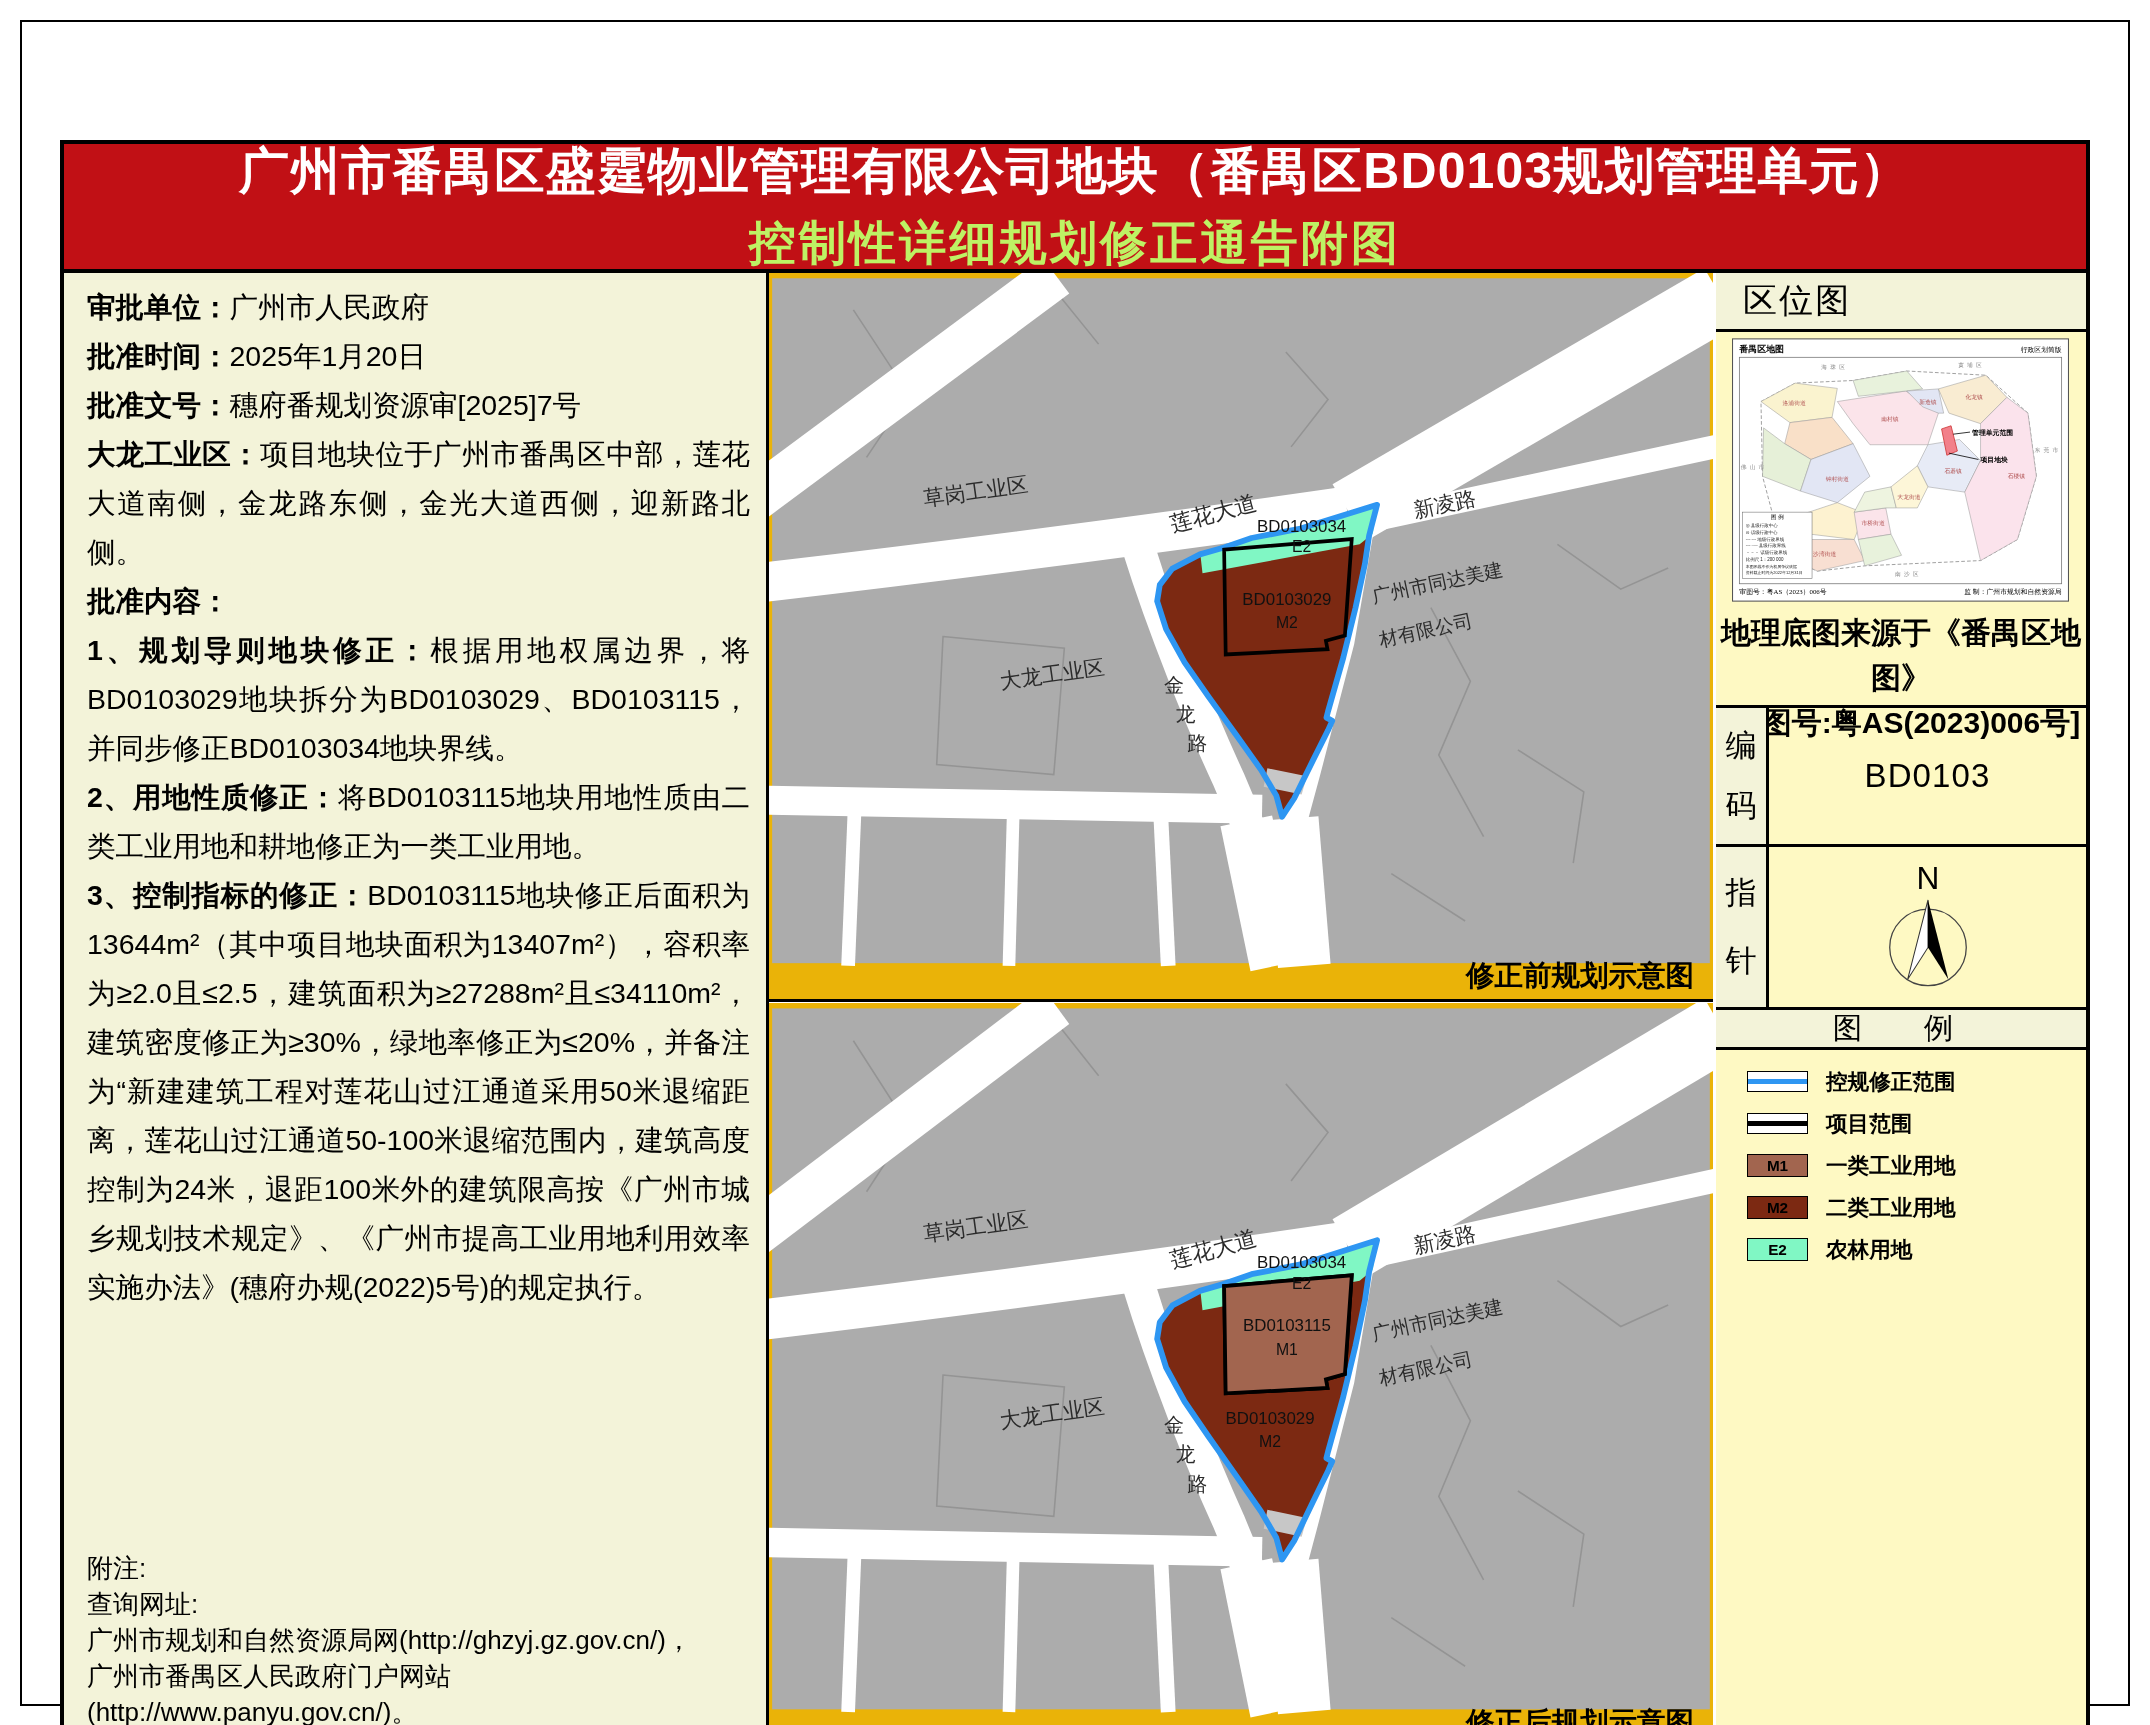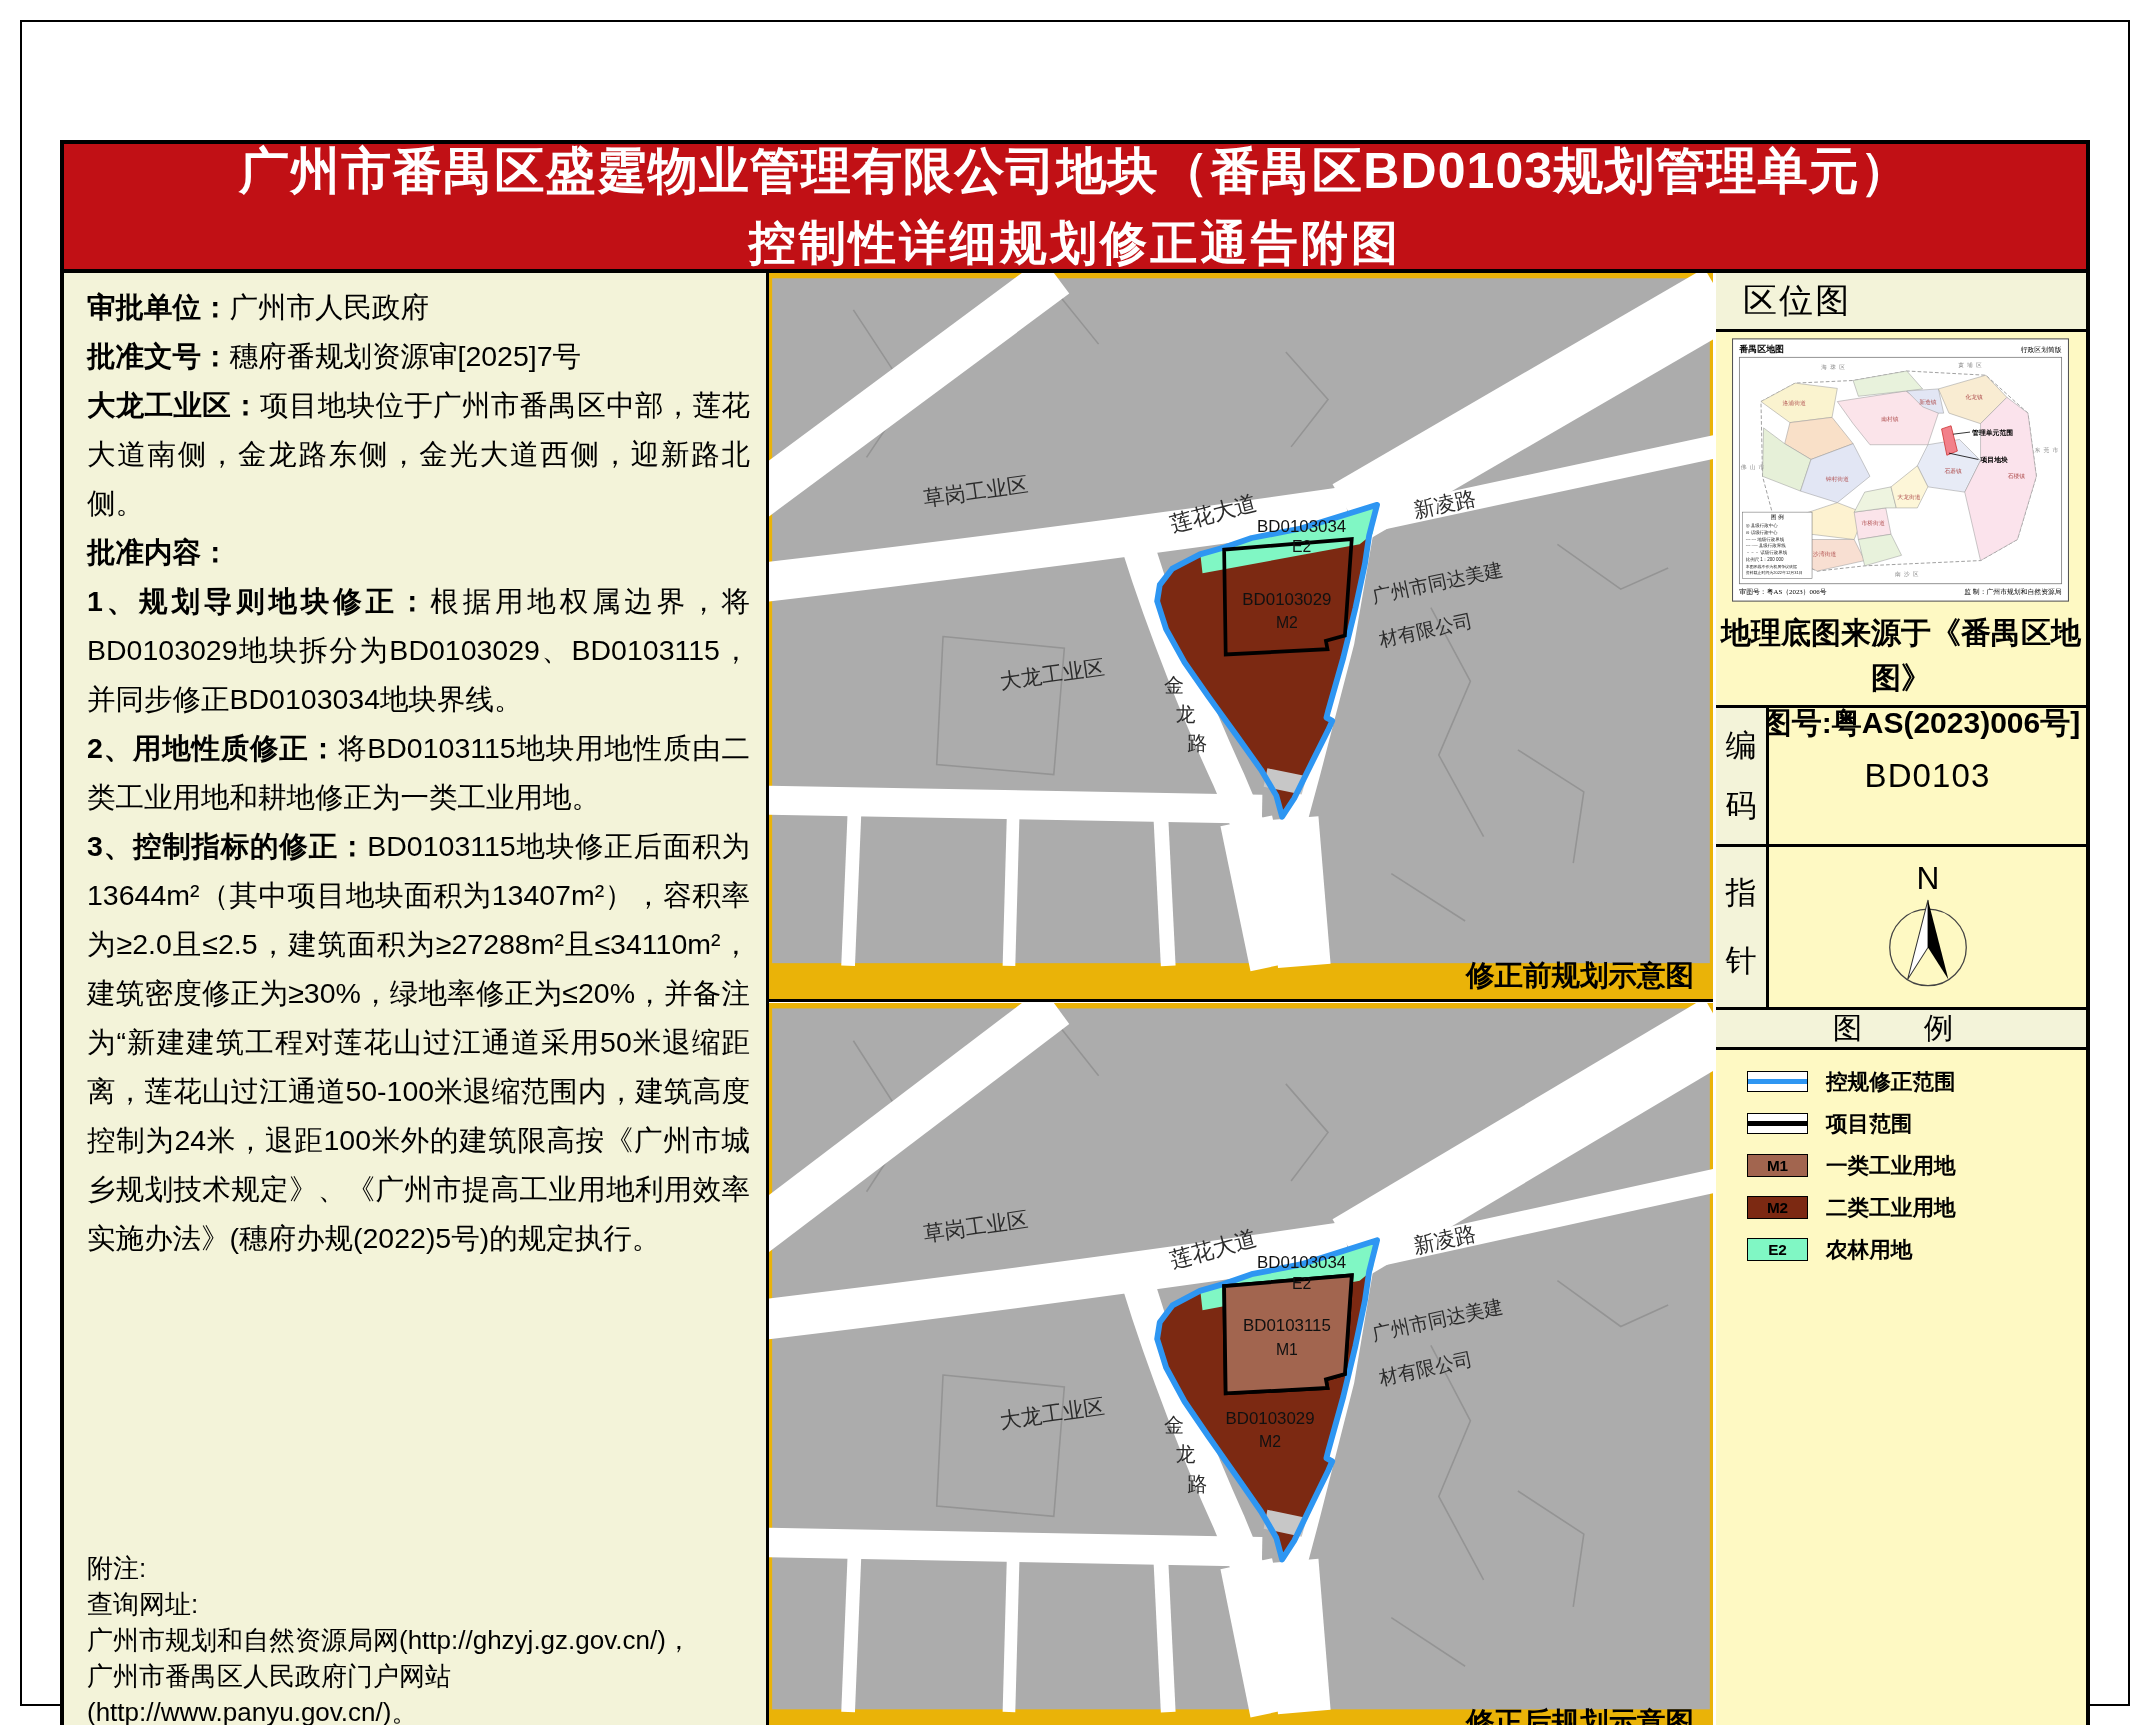--- a/index.html
+++ b/index.html
@@ -7,21 +7,21 @@
        font-family:"Liberation Sans","DejaVu Sans",sans-serif;color:#000;}
   .page-border{position:absolute;left:20px;top:20px;width:2106px;height:1682px;
        border:2.1px solid #000;}
   .frame{position:absolute;left:60px;top:96px;width:2022px;height:1602px;
        border:4.2px solid #000;background:#fff;margin-top:44px;}
   
   .banner{position:absolute;left:0;top:0;width:100%;height:125px;background:#C11015;
        border-bottom:4.2px solid #000;display:flex;flex-direction:column;
        justify-content:center;align-items:center;gap:7.4px;}
   .banner .t1{font-size:50px;font-weight:bold;color:#fff;letter-spacing:1.1px;}
-  .banner .t2{font-size:47px;font-weight:bold;color:#ffffff;letter-spacing:3.2px;}
+  .banner .t2{font-size:47px;font-weight:bold;color:#bef264;letter-spacing:3.2px;}
   
   .info-panel{position:absolute;left:0;top:129px;width:702px;bottom:0;
        background:#F3F3D9;border-right:3.2px solid #000;}
   .info-text{position:absolute;left:23px;top:9.5px;right:16px;
        font-size:28.5px;line-height:49px;text-align:justify;}
   .info-text b{font-weight:bold;}
   .notes{position:absolute;left:23px;bottom:16px;right:16px;
        font-size:26px;line-height:36px;}
   
   .maps-col{position:absolute;left:705px;top:129px;width:947px;bottom:0;
@@ -70,20 +70,21 @@
 <div class="frame">
 
   <div class="banner">
     <div class="t1">广州市番禺区盛霆物业管理有限公司地块（番禺区BD0103规划管理单元）</div>
     <div class="t2">控制性详细规划修正通告附图</div>
   </div>
 
   <div class="info-panel">
     <div class="info-text">
       <div><b>审批单位：</b><span>广州市人民政府</span></div>
+      <div><b>批准时间：</b><span>2025年1月20日</span></div>
       <div><b>批准文号：</b><span>穗府番规划资源审[2025]7号</span></div>
       <div><b>大龙工业区：</b><span>项目地块位于广州市番禺区中部，莲花大道南侧，金龙路东侧，金光大道西侧，迎新路北侧。</span></div>
       <div><b>批准内容：</b></div>
       <div><b>1、规划导则地块修正：</b><span>根据用地权属边界，将BD0103029地块拆分为BD0103029、BD0103115，并同步修正BD0103034地块界线。</span></div>
       <div><b>2、用地性质修正：</b><span>将BD0103115地块用地性质由二类工业用地和耕地修正为一类工业用地。</span></div>
       <div><b>3、控制指标的修正：</b><span>BD0103115地块修正后面积为13644m²（其中项目地块面积为13407m²），容积率为≥2.0且≤2.5，建筑面积为≥27288m²且≤34110m²，建筑密度修正为≥30%，绿地率修正为≤20%，并备注为“新建建筑工程对莲花山过江通道采用50米退缩距离，莲花山过江通道50-100米退缩范围内，建筑高度控制为24米，退距100米外的建筑限高按《广州市城乡规划技术规定》、《广州市提高工业用地利用效率实施办法》(穗府办规(2022)5号)的规定执行。</span></div>
     </div>
     <div class="notes">
       <div>附注:</div>
       <div>查询网址:</div>

